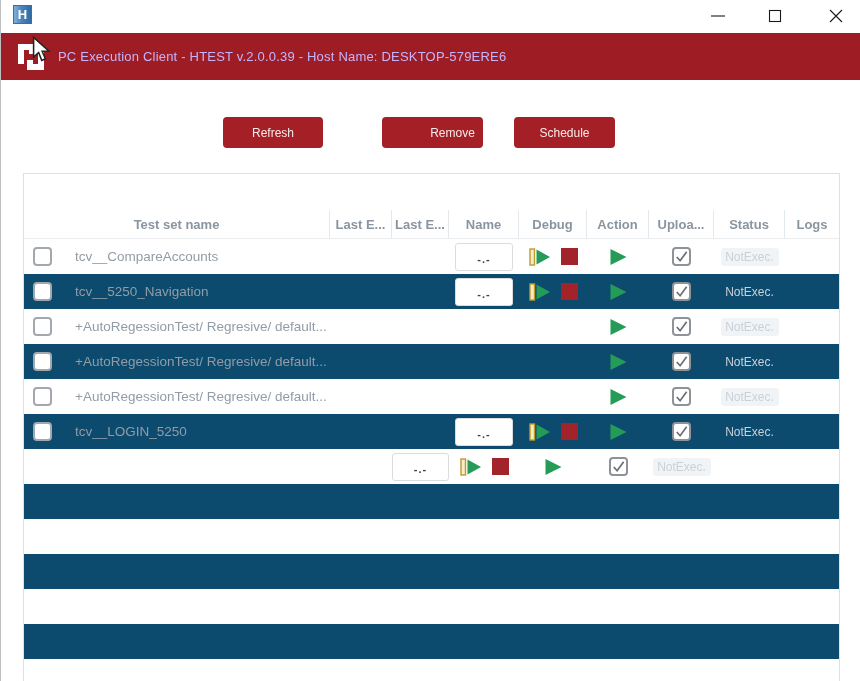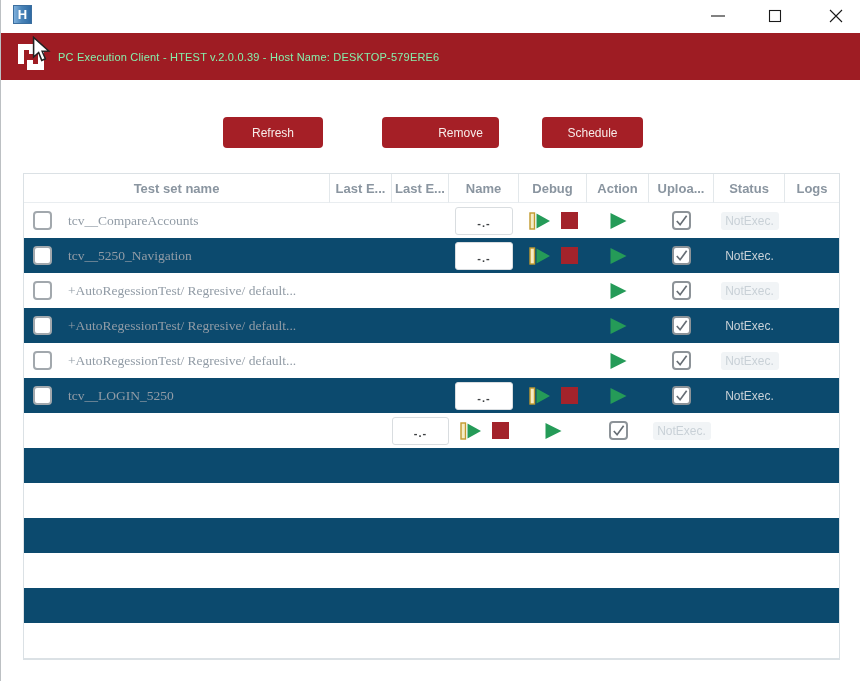--- a/index.html
+++ b/index.html
@@ -15,41 +15,41 @@
   .win-btn { position:absolute; top:0; width:30px; height:32px; display:flex; align-items:center; justify-content:center; cursor:pointer; }
   .win-btn.min { left:702px; }
   .win-btn.max { left:759px; }
   .win-btn.close { left:820px; }
 
   
   .banner { position:absolute; left:0; top:33px; width:860px; height:47px; background:#9e1c23; display:flex; align-items:center; }
   .banner-logo { position:absolute; left:14px; top:8px; }
   .mouse-cursor { position:absolute; left:31px; top:3px; }
   .banner-title { position:absolute; left:57px; top:0; height:47px; display:flex; align-items:center;
-    color:#86efac; font-size:11px; letter-spacing:0.2px; }
+    color:#c4b5fd; font-size:13px; letter-spacing:0.2px; }
 
   
   .btn { position:absolute; top:117px; height:31px; background:#a51f26; color:#f7ebe9; border:none;
     border-radius:4px; font-size:12px; font-family:"Liberation Sans", sans-serif; cursor:pointer; }
   .btn.refresh { left:222px; width:100px; }
-  .btn.remove { left:381px; width:117px;padding-left:40px; }
-  .btn.schedule { left:541px; width:101px; }
+  .btn.remove { left:381px; width:101px;padding-left:40px; }
+  .btn.schedule { left:513px; width:101px; }
 
   
   .table { position:absolute; left:22px; top:173px; width:817px; border:1px solid #dbe1e5; border-bottom-width:2px; background:#fff; }
-  .thead { display:grid; grid-template-columns:306px 62px 57px 70px 68px 62px 65px 71px 1fr; height:29px; background:#ffffff; }
+  .thead { display:grid; grid-template-columns:306px 62px 57px 70px 68px 62px 65px 71px 1fr; height:29px; background:#ffffff;margin-top:36px; }
   .th { display:flex; align-items:center; justify-content:center; font-size:13px; font-weight:bold; color:#8a95a0;
     border-right:1px solid #e3e8eb; border-bottom:1px solid #e9edf0; white-space:nowrap; overflow:hidden; }
   .th:last-child { border-right:none; }
 
   .row { display:grid; grid-template-columns:306px 62px 57px 70px 68px 62px 65px 71px 1fr; height:35px; background:#ffffff; }
   .row.alt { background:#0c4a6e; }
   .cell { display:flex; align-items:center; justify-content:center; overflow:hidden; }
   .cell.name-cell { justify-content:flex-start; padding-left:9px; }
-  .row-name { margin-left:16px; font-size:13.5px; color:#929ca6; white-space:nowrap;font-family:Liberation Serif, serif; }
+  .row-name { margin-left:23px; font-size:13.5px; color:#929ca6; white-space:nowrap; }
 
   .checkbox { width:19px; height:19px; border:2px solid #a2a8ad; border-radius:4px; background:#ffffff;
     display:flex; align-items:center; justify-content:center; flex:0 0 auto; cursor:pointer; }
   .checkbox.checked { border-color:#8d9398; }
 
   .step-input { width:58px; height:28px; background:#ffffff; border:1px solid #d9dde0; border-radius:3px;
     display:flex; align-items:flex-end; justify-content:center; font-size:11px; font-weight:bold; color:#3e4144;
     letter-spacing:1px; padding-bottom:5px; cursor:text; }
 
   .icon { display:flex; align-items:center; justify-content:center; cursor:pointer; }

